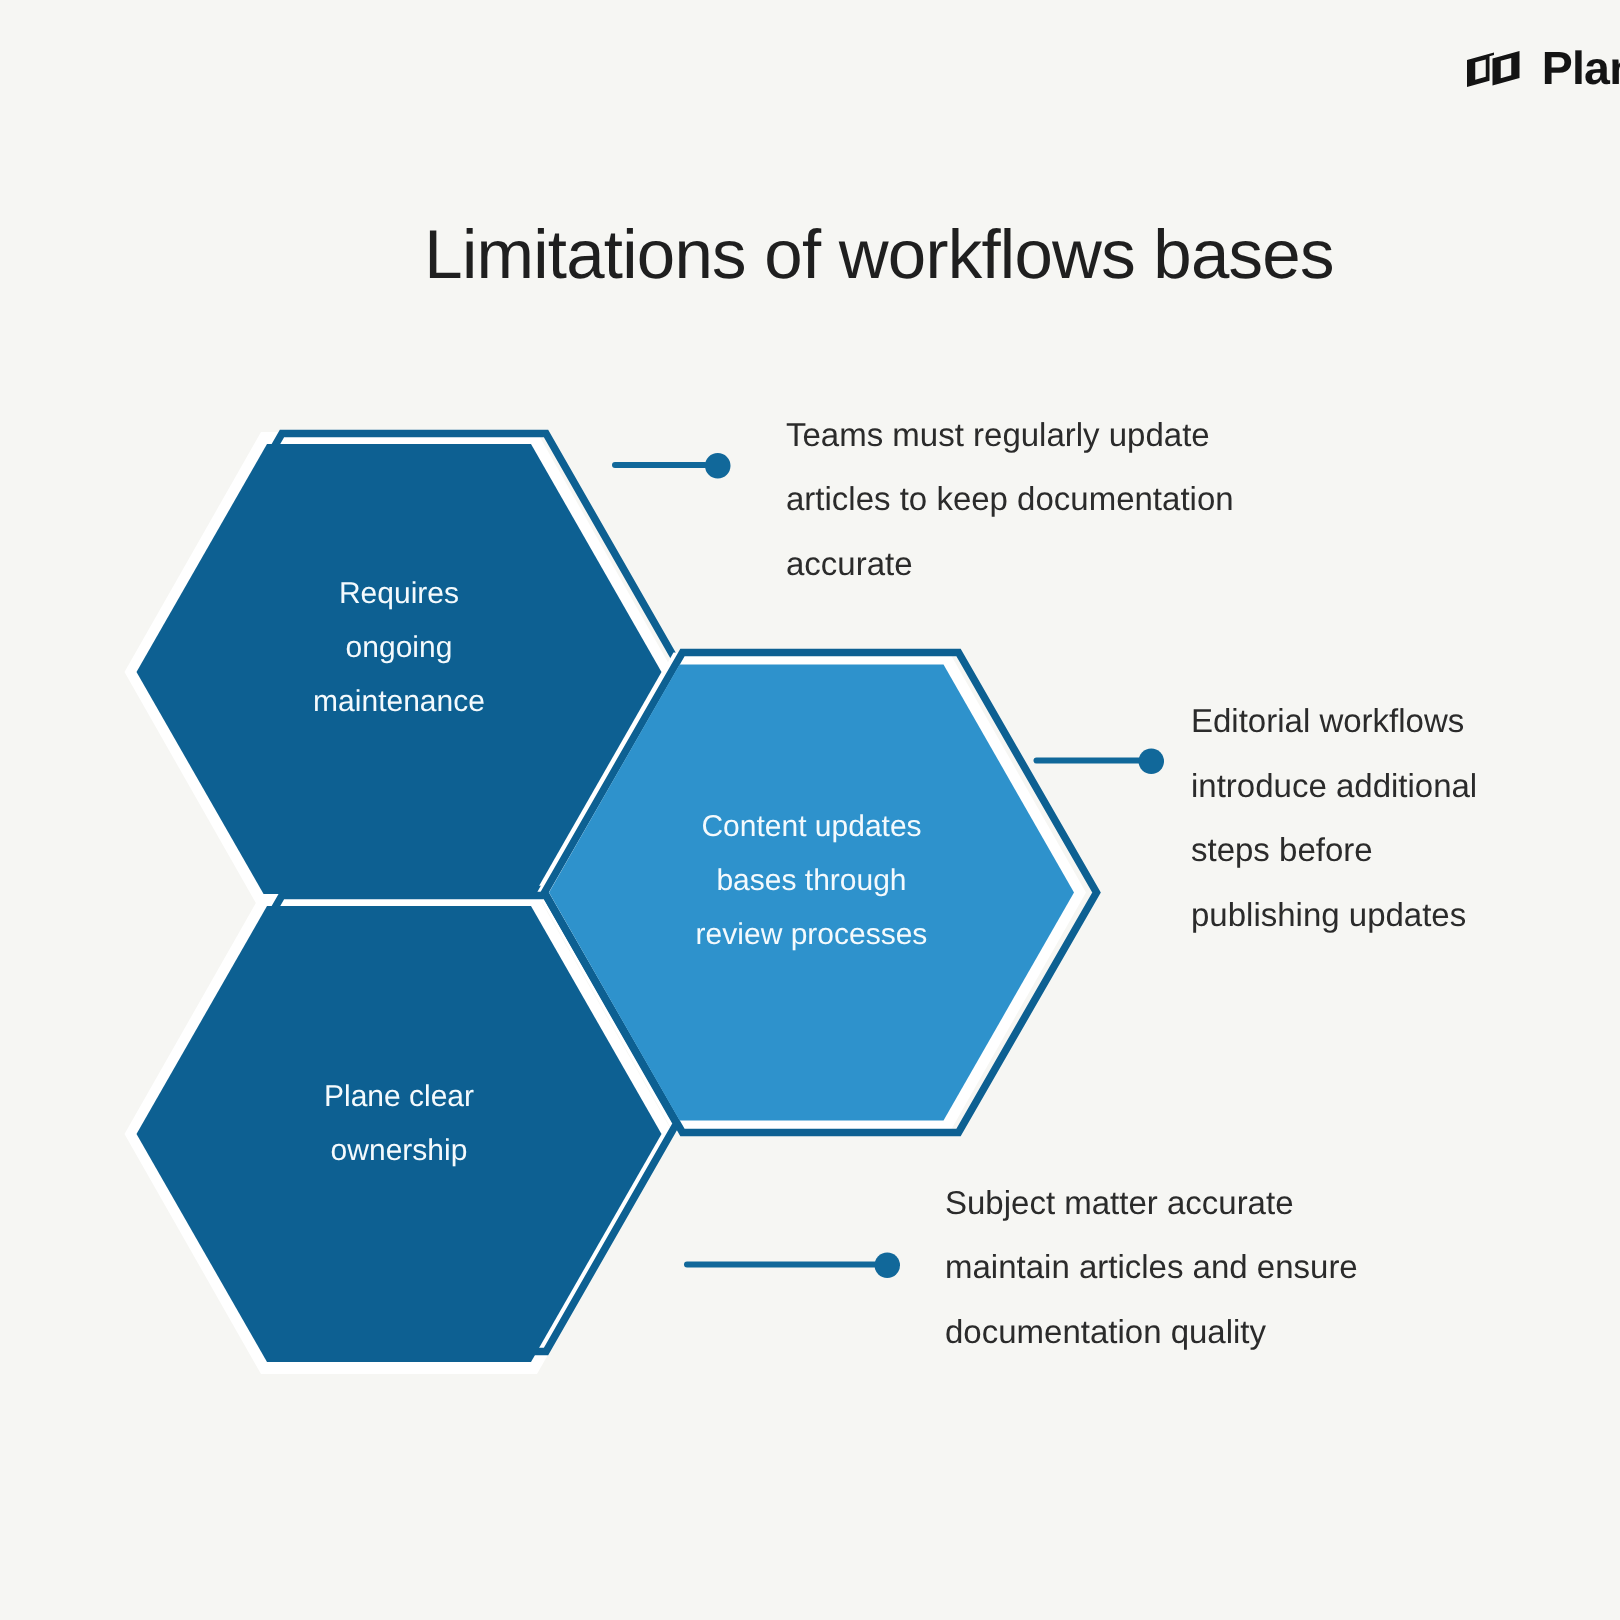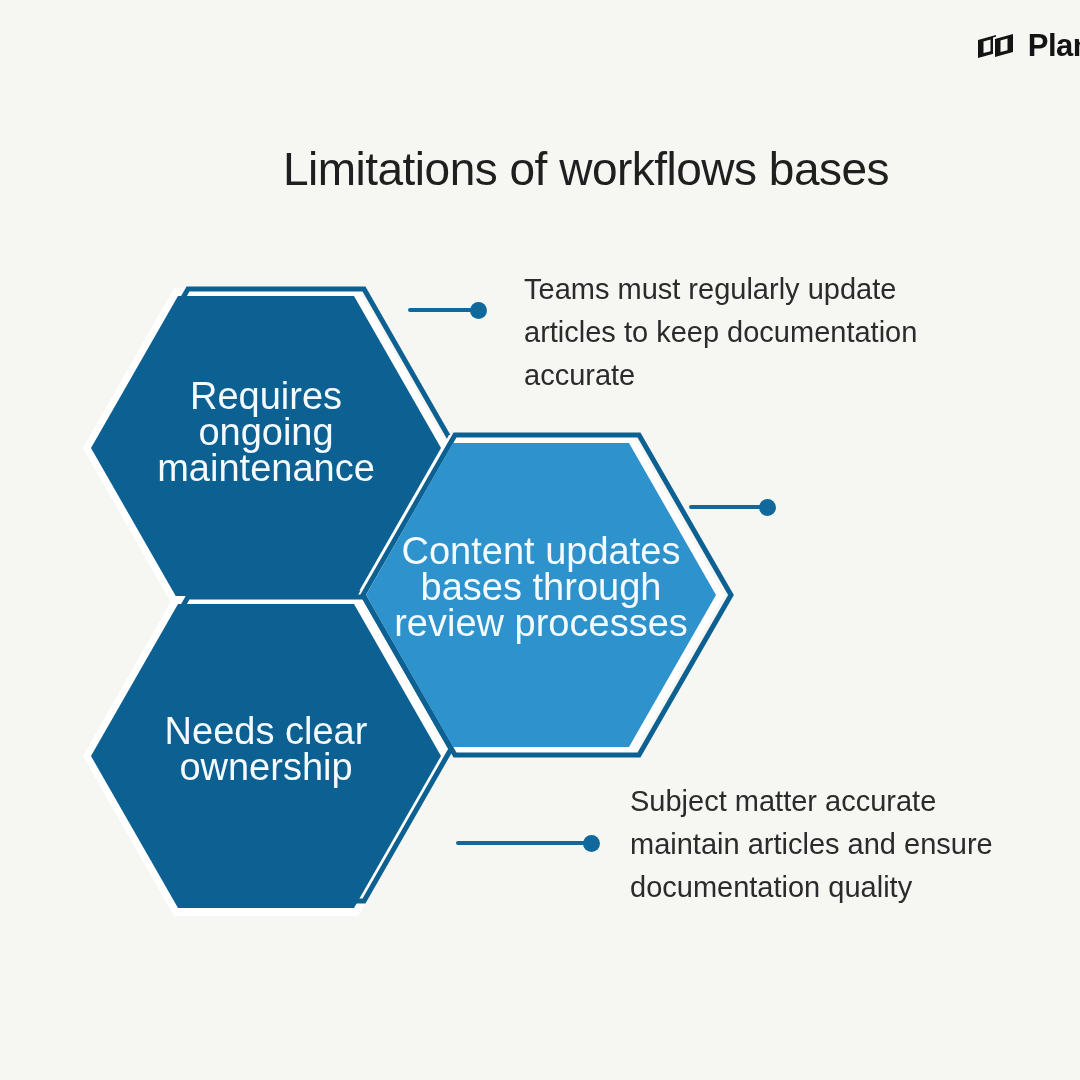--- a/index.html
+++ b/index.html
@@ -43,21 +43,21 @@
   .hex-halo{fill:#ffffff;}
   .hex-outline{fill:none;stroke:var(--dark);stroke-width:5;}
   .hex-fill.dark{fill:var(--dark);}
   .hex-fill.light{fill:var(--light);}
   .hex-1{left:30px;top:281px;}
   .hex-2{left:305px;top:428px;}
   .hex-3{left:30px;top:589px;}
   .hex-label{
     position:absolute;left:15px;width:350px;
     text-align:center;color:var(--hex-text);
-    font-size:38px;line-height:36px;font-weight:400;
+    font-size:20px;line-height:36px;font-weight:400;
     white-space:pre-line;
   }
   .hex-1 .hex-label{top:97px;}
   .hex-2 .hex-label{top:105px;}
   .hex-3 .hex-label{top:124px;}
   
   .connector-line{
     position:absolute;height:4px;border-radius:2px;
     background:var(--connector);
   }
@@ -68,21 +68,21 @@
   .line-1{left:362px;top:308px;width:64px;}
   .dot-1{left:424px;top:302px;}
   .line-2{left:643px;top:505px;width:74px;}
   .dot-2{left:713px;top:499px;}
   .line-3{left:410px;top:841px;width:130px;}
   .dot-3{left:537px;top:835px;}
   
   .annotation{
     position:absolute;
     color:var(--body);
-    font-size:29px;line-height:43px;font-weight:400;
+    font-size:22px;line-height:43px;font-weight:400;
     white-space:pre-line;
   }
   .annotation-1{left:478px;top:268px;}
   .annotation-2{left:748px;top:459px;}
   .annotation-3{left:584px;top:780px;}
 </style>
 </head>
 <body>
 
 <div class="canvas">
@@ -119,33 +119,37 @@
 bases through
 review processes</div>
   </div>
 
   <div class="hex hex-3">
     <svg viewBox="-15 -15 390 335">
       <polygon class="hex-halo" points="-8,152 83,-8 267,-8 358,152 267,312 83,312"></polygon>
       <polygon class="hex-outline" points="10,145 97,-7 273,-7 360,145 273,297 97,297"></polygon>
       <polygon class="hex-fill dark" points="0,152 87,0 263,0 350,152 263,304 87,304"></polygon>
     </svg>
-    <div class="hex-label">Needs clear
+    <div class="hex-label">Plane clear
 ownership</div>
   </div>
 
   <div class="connector-line line-1"></div>
   <div class="connector-dot dot-1"></div>
 
   <div class="connector-line line-2"></div>
   <div class="connector-dot dot-2"></div>
 
   <div class="connector-line line-3"></div>
   <div class="connector-dot dot-3"></div>
 
   <div class="annotation annotation-1">Teams must regularly update
 articles to keep documentation
 accurate</div>
+  <div class="annotation annotation-2">Editorial workflows
+introduce additional
+steps before
+publishing updates</div>
   <div class="annotation annotation-3">Subject matter accurate
 maintain articles and ensure
 documentation quality</div>
 
 </div>
 
 </body></html>

